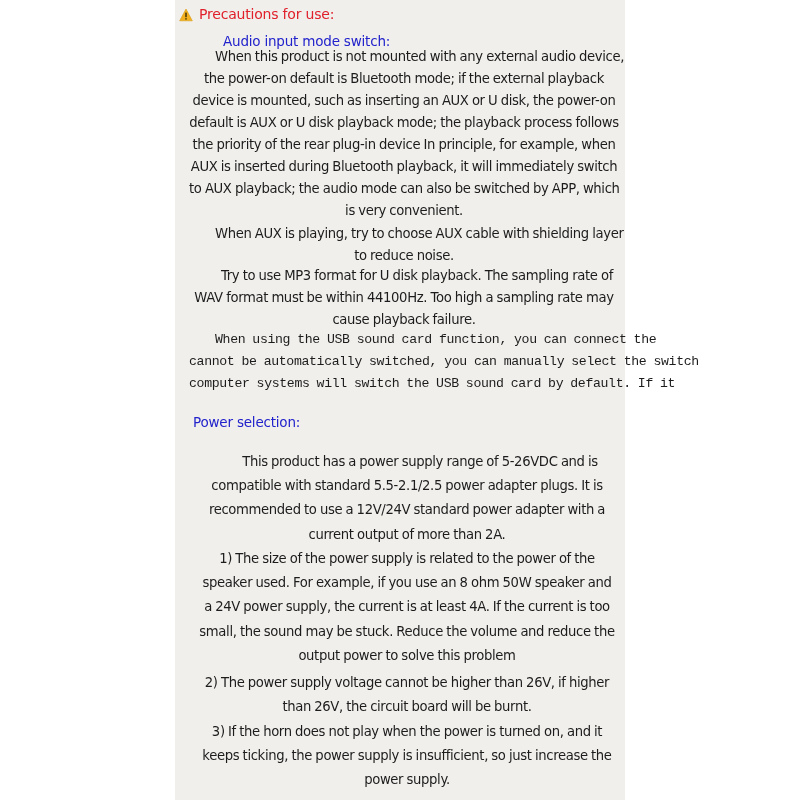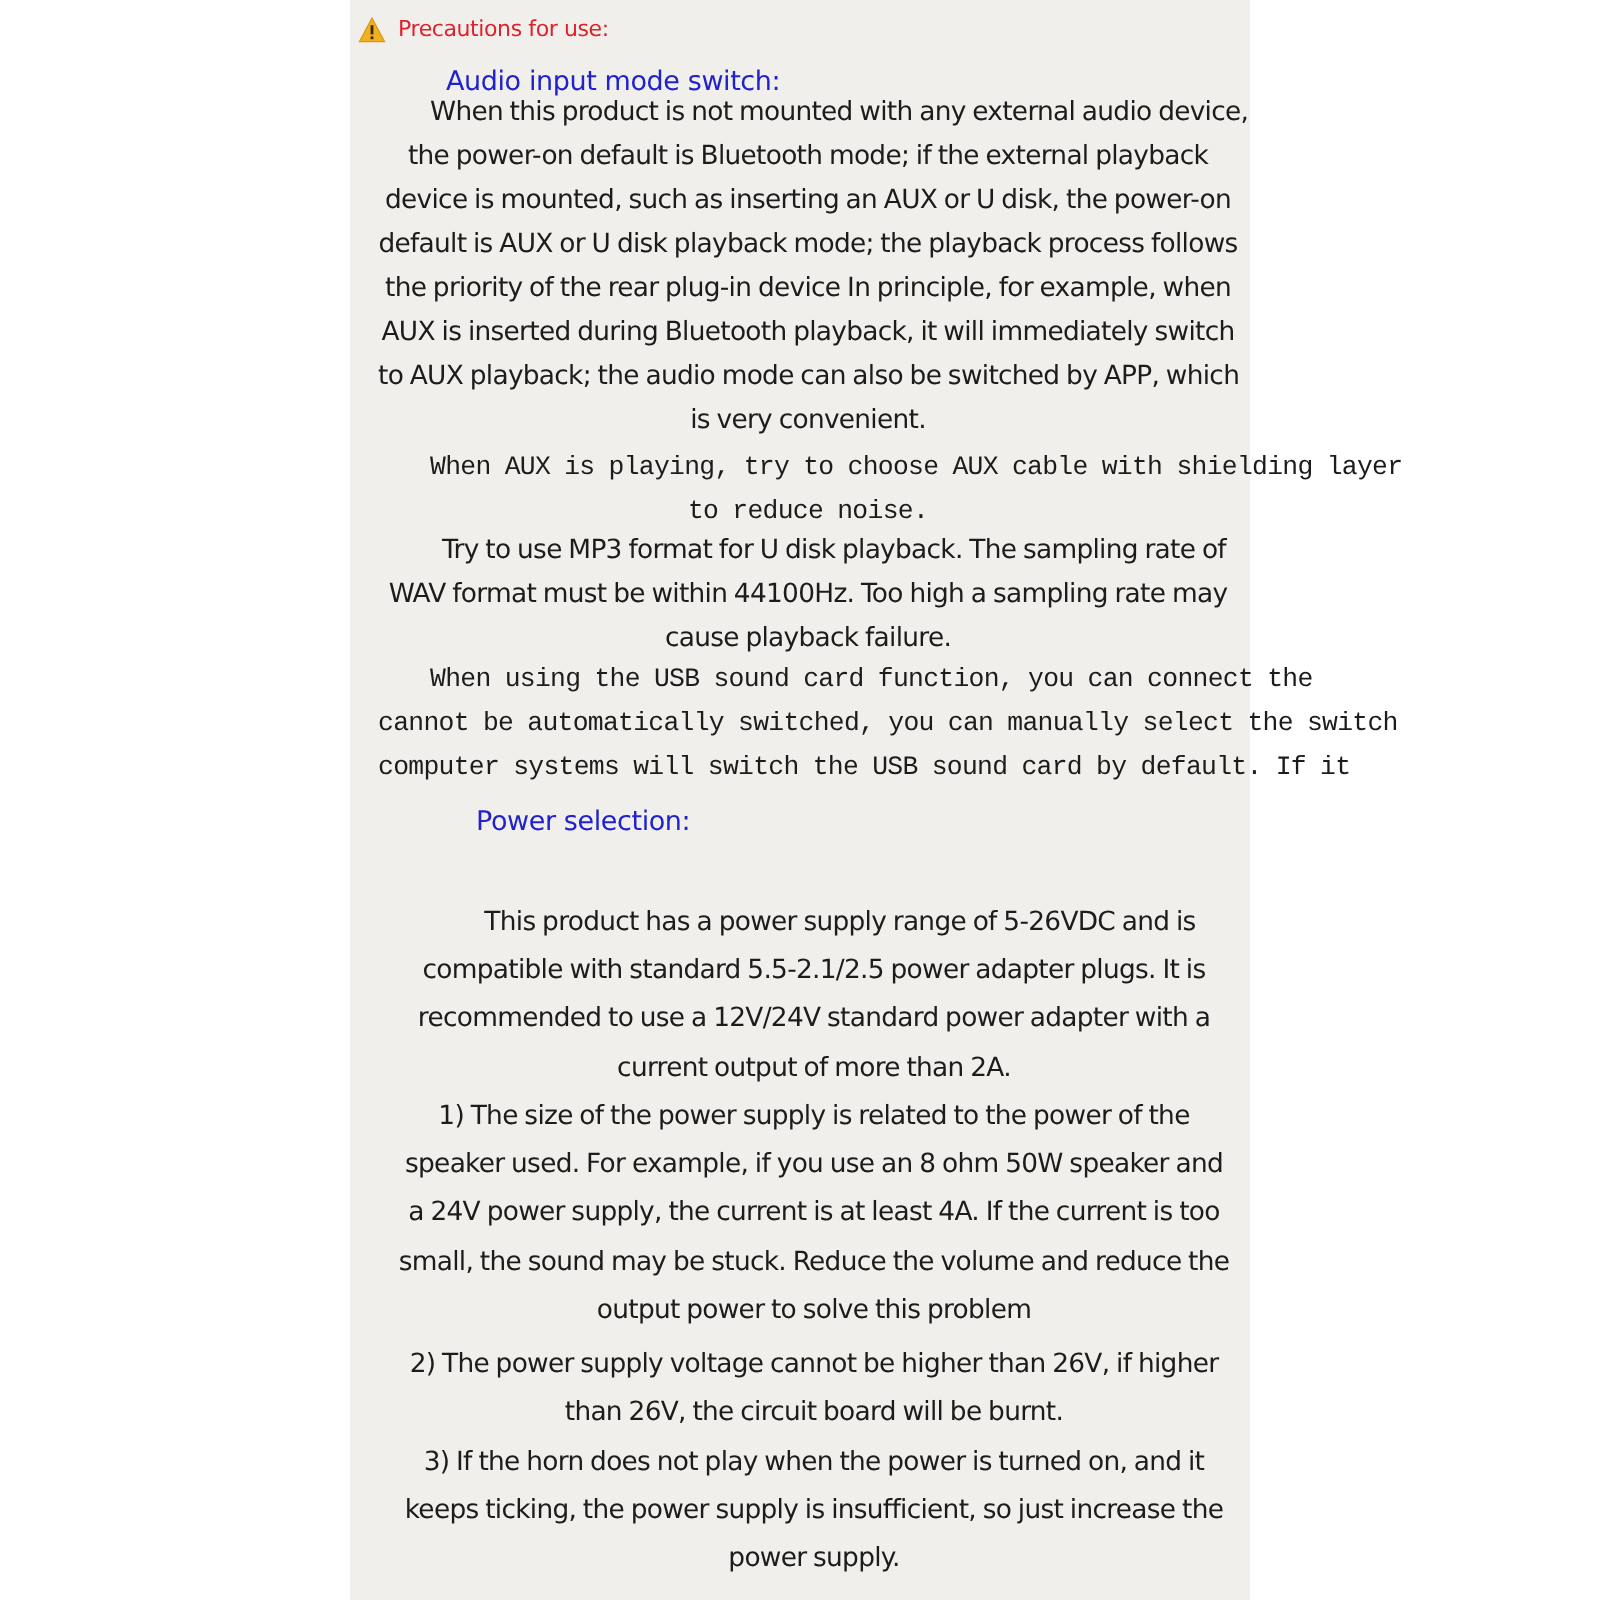--- a/index.html
+++ b/index.html
@@ -2,21 +2,21 @@
 <html><head>
 <meta charset="utf-8">
 <style>
   html, body { margin: 0; padding: 0; background: #ffffff; }
   body { width: 800px; height: 800px; position: relative; overflow: hidden;
          font-family: "DejaVu Sans", sans-serif; }
   .panel { position: absolute; left: 175px; top: 0; width: 450px; height: 800px;
            background: #f0efec; }
   .header { position: absolute; left: 4px; top: 4px; height: 20px; display: flex; align-items: center; }
   .warn-icon { width: 14px; height: 14px; margin-right: 6px; display: inline-block; }
-  .header-text { color: #e0202a; font-size: 11px; letter-spacing: -0.2px; }
+  .header-text { color: #e0202a; font-size: 14px; letter-spacing: -0.2px; }
   .section-title { position: absolute; color: #2222cc; font-size: 13.5px; letter-spacing: -0.2px; }
   .para { position: absolute; left: 14px; width: 430px; color: #1c1c1c; font-size: 13.2px;
           letter-spacing: -0.35px; word-spacing: -0.5px; text-align: center; }
   .para .line { display: block; white-space: nowrap; }
   .indent { padding-left: 26px; }
   .s1 .line { height: 22px; line-height: 22px; }
   .s2 .line { height: 24.2px; line-height: 24.2px; }
 </style>
 </head>
 <body>
@@ -39,38 +39,38 @@
     <span class="line indent">When this product is not mounted with any external audio device,</span>
     <span class="line">the power-on default is Bluetooth mode; if the external playback</span>
     <span class="line">device is mounted, such as inserting an AUX or U disk, the power-on</span>
     <span class="line">default is AUX or U disk playback mode; the playback process follows</span>
     <span class="line">the priority of the rear plug-in device In principle, for example, when</span>
     <span class="line">AUX is inserted during Bluetooth playback, it will immediately switch</span>
     <span class="line">to AUX playback; the audio mode can also be switched by APP, which</span>
     <span class="line">is very convenient.</span>
   </div>
 
-  <div class="para s1" style="top:223px;font-family:Liberation Mono, monospace;">
+  <div class="para s1" style="top:223px;">
     <span class="line indent">When AUX is playing, try to choose AUX cable with shielding layer</span>
     <span class="line">to reduce noise.</span>
   </div>
 
   <div class="para s1" style="top:265px;">
     <span class="line indent">Try to use MP3 format for U disk playback. The sampling rate of</span>
     <span class="line">WAV format must be within 44100Hz. Too high a sampling rate may</span>
     <span class="line">cause playback failure.</span>
   </div>
 
   <div class="para s1" style="top:329px;font-family:Liberation Mono, monospace;">
     <span class="line indent">When using the USB sound card function, you can connect the</span>
     <span class="line">cannot be automatically switched, you can manually select the switch</span>
     <span class="line">computer systems will switch the USB sound card by default. If it</span>
   </div>
 
-  <div class="section-title" style="left:18px; top:403px;margin-left:45px;">Power selection:</div>
+  <div class="section-title" style="left:18px; top:414px;">Power selection:</div>
 
   <div class="para s2" style="left:17px; top:450px;">
     <span class="line indent">This product has a power supply range of 5-26VDC and is</span>
     <span class="line">compatible with standard 5.5-2.1/2.5 power adapter plugs. It is</span>
     <span class="line">recommended to use a 12V/24V standard power adapter with a</span>
     <span class="line">current output of more than 2A.</span>
   </div>
 
   <div class="para s2" style="left:17px; top:547px;">
     <span class="line">1) The size of the power supply is related to the power of the</span>

